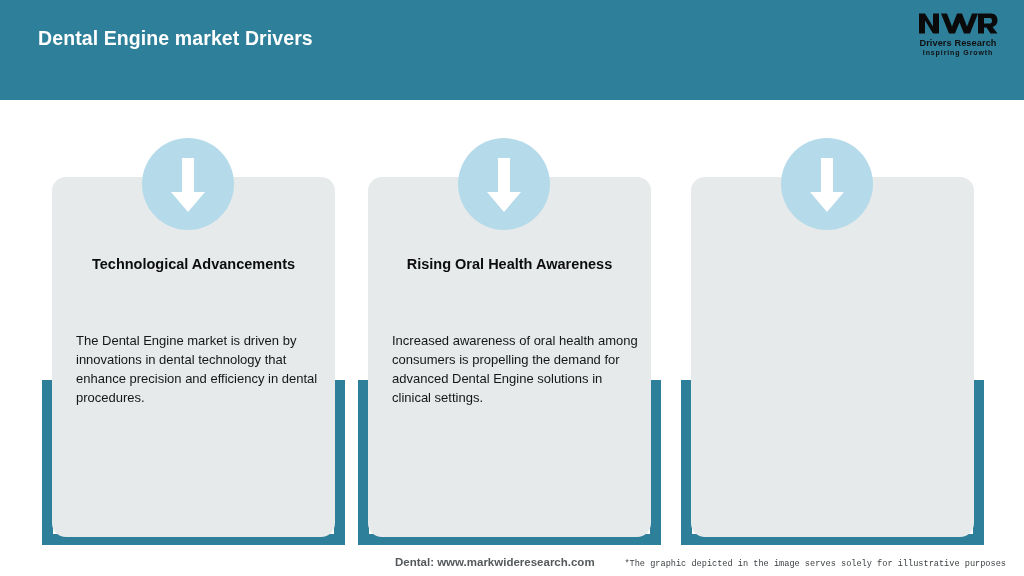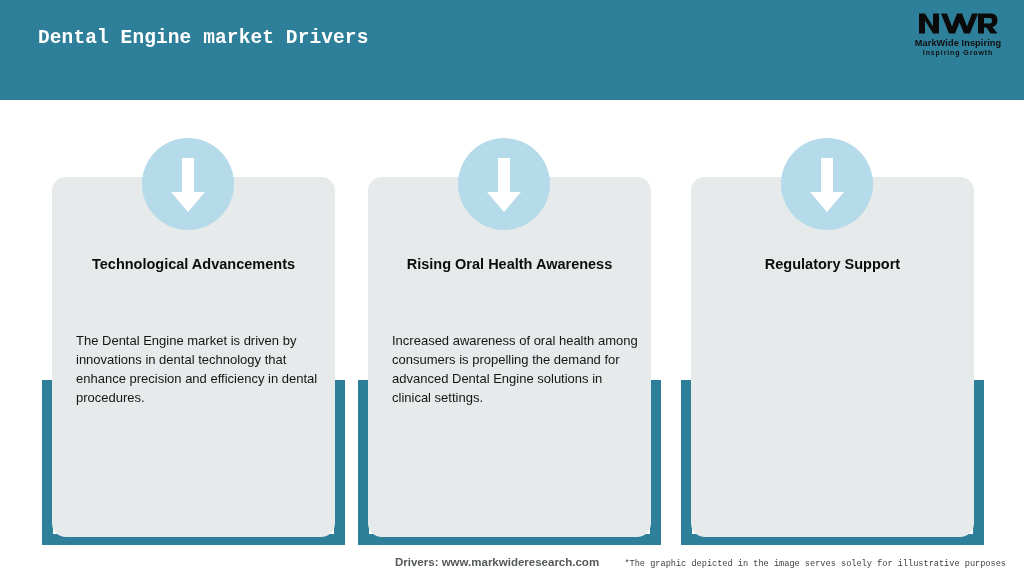--- a/index.html
+++ b/index.html
@@ -26,21 +26,20 @@
     background: #2E7F99;
   }
   .header-title {
     position: absolute;
     left: 38px;
     top: 27px;
     font-size: 19.5px;
     font-weight: bold;
     color: #ffffff;
     letter-spacing: 0.1px;
-    font-family: Liberation Mono, monospace;
   }
 
   
   .logo {
     position: absolute;
     right: 14px;
     top: 8px;
     width: 104px;
     height: 56px;
   }
@@ -189,21 +188,21 @@
 
 <div class="header">
   <div class="header-title">Dental Engine market Drivers</div>
 
   <div class="logo">
     <svg class="logo-mark" viewBox="0 0 160 46">
       <path d="M2 44 L2 4 L14 4 L30 30 L30 4 L42 4 L42 44 L30 44 L14 18 L14 44 Z" fill="#0a0a0a"></path>
       <path d="M46 4 L58 4 L68 30 L78 4 L88 4 L98 30 L108 4 L120 4 L104 44 L92 44 L83 22 L74 44 L62 44 Z" fill="#0a0a0a"></path>
       <path d="M120 4 L146 4 C155 4 159 10 159 18 C159 25 155 29 149 31 L159 44 L145 44 L137 32 L132 32 L132 44 L120 44 Z M132 13 L132 24 L144 24 C147 24 148 21 148 18.5 C148 16 147 13 144 13 Z" fill="#0a0a0a"></path>
     </svg>
-    <div class="logo-name">MarkWide Inspiring</div>
+    <div class="logo-name">Drivers Research</div>
     <div class="logo-tag">Inspiring Growth</div>
   </div>
 </div>
 
 <div class="cards">
 
   <div class="card-group g2">
     <div class="frame-left"></div>
     <div class="frame-right"></div>
     <div class="frame-bottom"></div>
@@ -231,25 +230,24 @@
         <path d="M14 2 L26 2 L26 36 L37 36 L20 56 L3 36 L14 36 Z" fill="#FFFFFF"></path>
       </svg>
     </div>
   </div>
 
   <div class="card-group g3">
     <div class="frame-left"></div>
     <div class="frame-right"></div>
     <div class="frame-bottom"></div>
     <div class="card">
-      <div class="card-title">Regulatory Support</div>
     </div>
     <div class="icon-circle">
       <svg viewBox="0 0 40 58">
         <path d="M14 2 L26 2 L26 36 L37 36 L20 56 L3 36 L14 36 Z" fill="#FFFFFF"></path>
       </svg>
     </div>
   </div>
 
 </div>
 
-<div class="footer-source">Drivers: www.markwideresearch.com</div>
+<div class="footer-source">Dental: www.markwideresearch.com</div>
 <div class="footer-note">*The graphic depicted in the image serves solely for illustrative purposes</div>
 
 </body></html>

